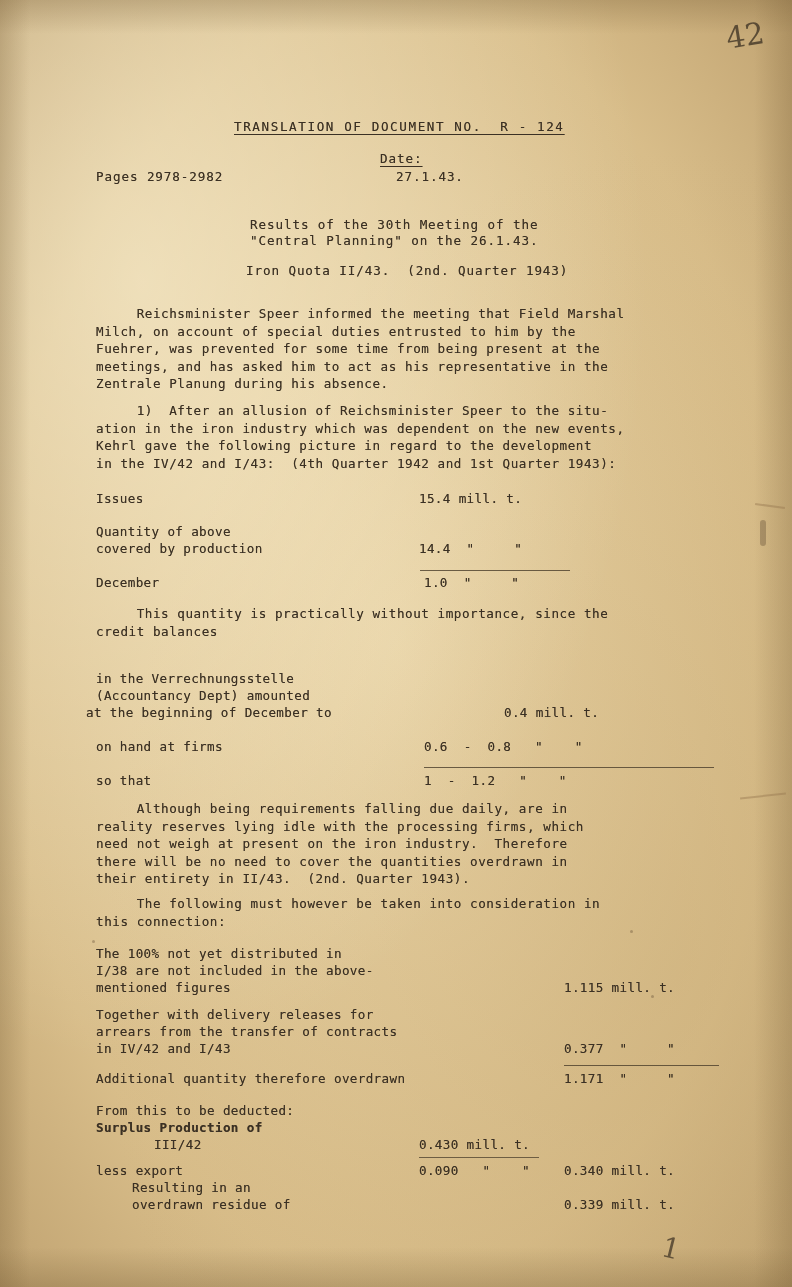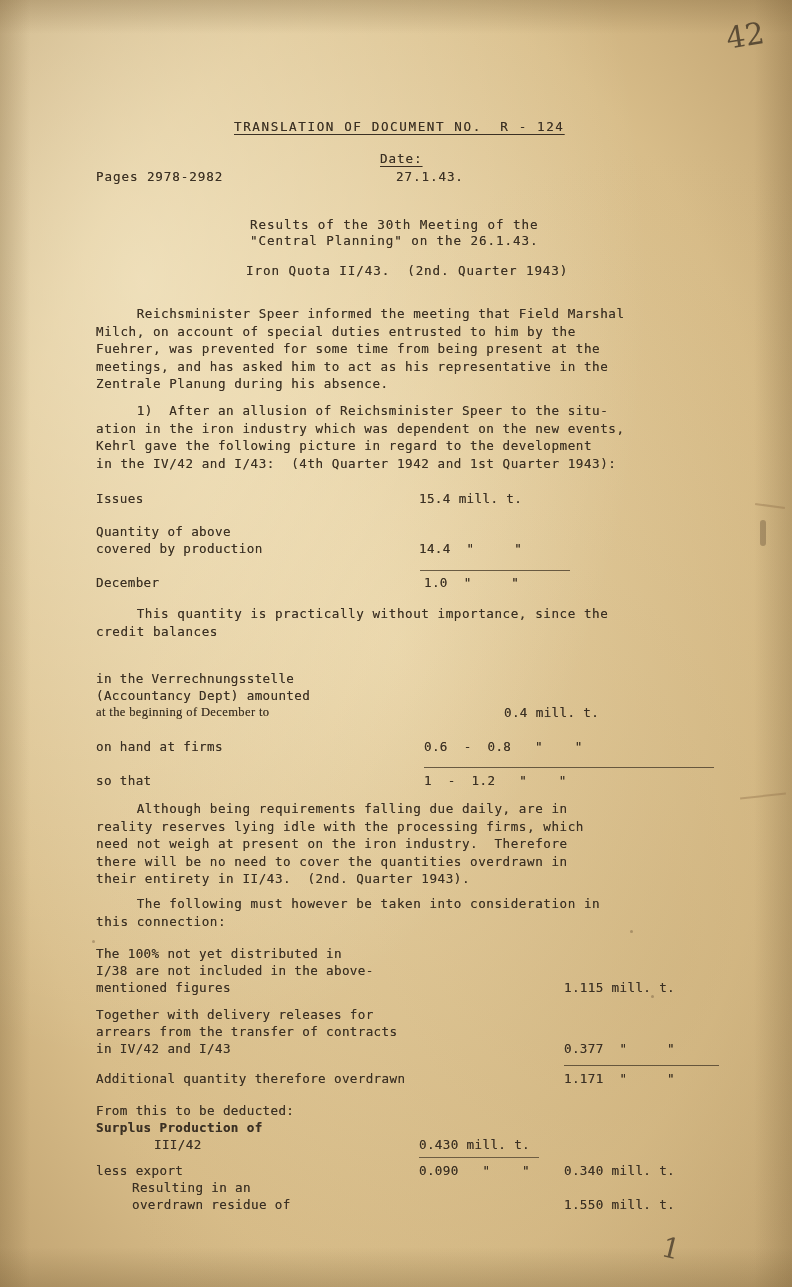--- a/index.html
+++ b/index.html
@@ -109,21 +109,21 @@
   .tbl1-r2b { position:absolute; left: 22px; top: 500px; }
   .tbl1-r2v { position:absolute; left: 345px; top: 500px; }
   .tbl1-r3 { position:absolute; left: 22px; top: 534px; }
   .tbl1-r3v { position:absolute; left: 350px; top: 534px; }
   .rule1 { position:absolute; left:346px; top:530px; width:150px; height:1px; background:#4a3d2b; opacity:0.8;}
 
   .p3 { top: 565px; }
 
   .acct1 { position:absolute; left: 22px; top: 630px; }
   .acct2 { position:absolute; left: 22px; top: 647px; }
-  .acct3 { position:absolute; left: 22px; top: 664px; font-family: Liberation Serif, serif; }
+  .acct3 { position:absolute; left: 12px; top: 664px; }
   .acct3v { position:absolute; left: 430px; top: 664px; }
   .onhand { position:absolute; left: 22px; top: 698px; }
   .onhandv { position:absolute; left: 350px; top: 698px; }
   .sothat { position:absolute; left: 22px; top: 732px; }
   .sothatv { position:absolute; left: 350px; top: 732px; }
   .rule2 { position:absolute; left:350px; top:727px; width:290px; height:1px; background:#4a3d2b; opacity:0.8;}
 
   .p4 { top: 760px; }
   .p5 { top: 855px; }
 
@@ -244,16 +244,16 @@
     <div class="typed c3">III/42</div>
     <div class="typed c3v">0.430 mill. t.</div>
 
     <div class="rule4"></div>
     <div class="typed c4">less export</div>
     <div class="typed c4v">0.090   "    "</div>
     <div class="typed c4v2">0.340 mill. t.</div>
 
     <div class="typed c5">Resulting in an</div>
     <div class="typed c6">overdrawn residue of</div>
-    <div class="typed c6v">1.550 mill. t.</div>
+    <div class="typed c6v">0.339 mill. t.</div>
 
   </div>
 </div>
 
 </body></html>

